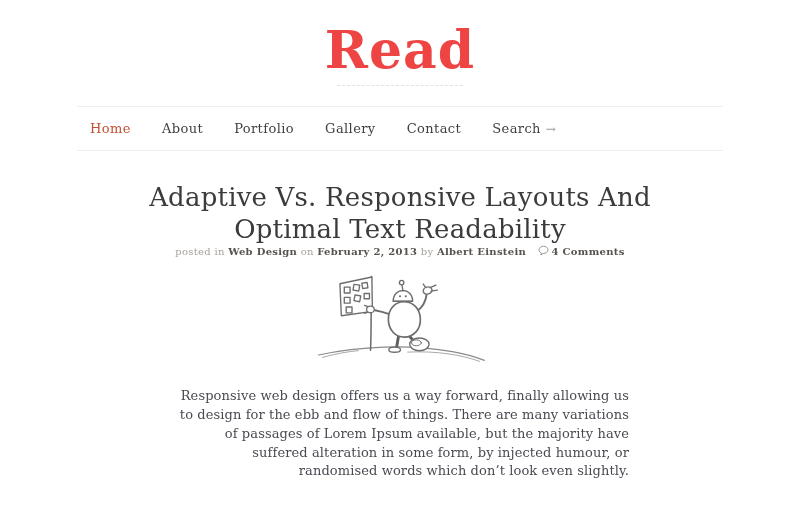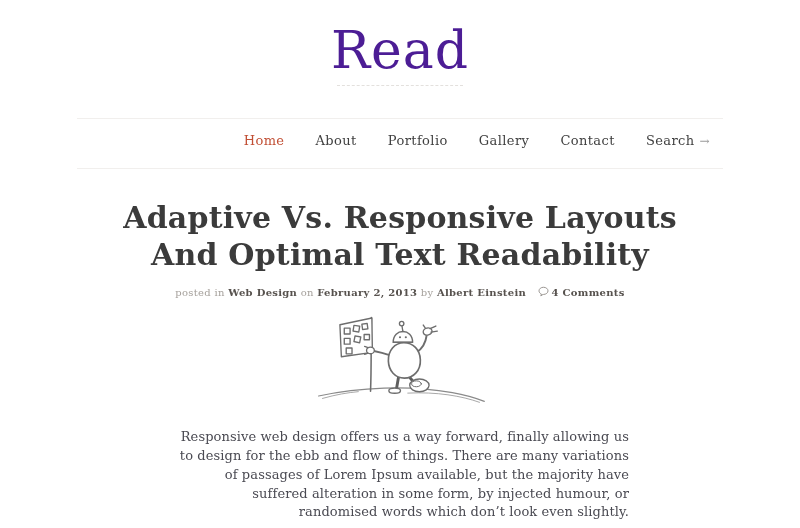--- a/index.html
+++ b/index.html
@@ -6,69 +6,68 @@
   html, body { margin: 0; padding: 0; }
   body {
     width: 800px; height: 528px; background: #ffffff;
     font-family: "DejaVu Serif", serif;
     overflow: hidden;
   }
   .header { text-align: center; padding-top: 24px; }
   .logo {
     display: inline-block;
     font-family: "DejaVu Serif", serif;
-    font-weight: 400;
+    font-weight: 700;
     font-size: 52px;
     line-height: 1.0;
-    color: #4c1d95;
+    color: #ef4444;
     letter-spacing: 1px;
     text-decoration: none;
   }
   .logo-divider {
     width: 126px; margin: 9px auto 0;
     border-bottom: 1px dashed #e3e0dd;
   }
   .tagline {
     margin-top: 12px;
     font-size: 11px;
     color: #6e6a66;
     letter-spacing: 0.8px;
   }
   .main-nav {
     width: 646px;
-    margin: 32px auto 0;
+    margin: 20px auto 0;
     border-top: 1px solid #f1efed;
     border-bottom: 1px solid #f1efed;
-    padding: 11px 0 19px;
-    text-align: right;
+    padding: 11px 0 13px;
+    text-align: left;
   }
   .main-nav a {
     display: inline-block;
     margin: 0 13px;
     font-size: 13px;
     color: #3f3f3f;
     text-decoration: none;
     letter-spacing: 0.4px;
     cursor: pointer;
   }
   .main-nav a.active { color: #c14f34; }
   .nav-arrow { color: #9b9b9b; margin-left: 5px; font-size: 12px; }
   .post { margin-top: 30px; text-align: center; }
   .post-title {
     max-width: 600px;
     margin: 0 auto;
-    font-size: 30px;
-    font-weight: 700;
+    font-size: 26px;
+    font-weight: 400;
     line-height: 1.24;
     color: #3b3b3b;
     letter-spacing: 0.2px;
     cursor: pointer;
   }
   .post-meta {
-    margin-top: 13px;
     font-size: 10px;
     color: #a5a09b;
     letter-spacing: 0.3px;
   }
   .post-meta .meta-link {
     color: #57524e;
     font-weight: 700;
     text-decoration: none;
     cursor: pointer;
   }

